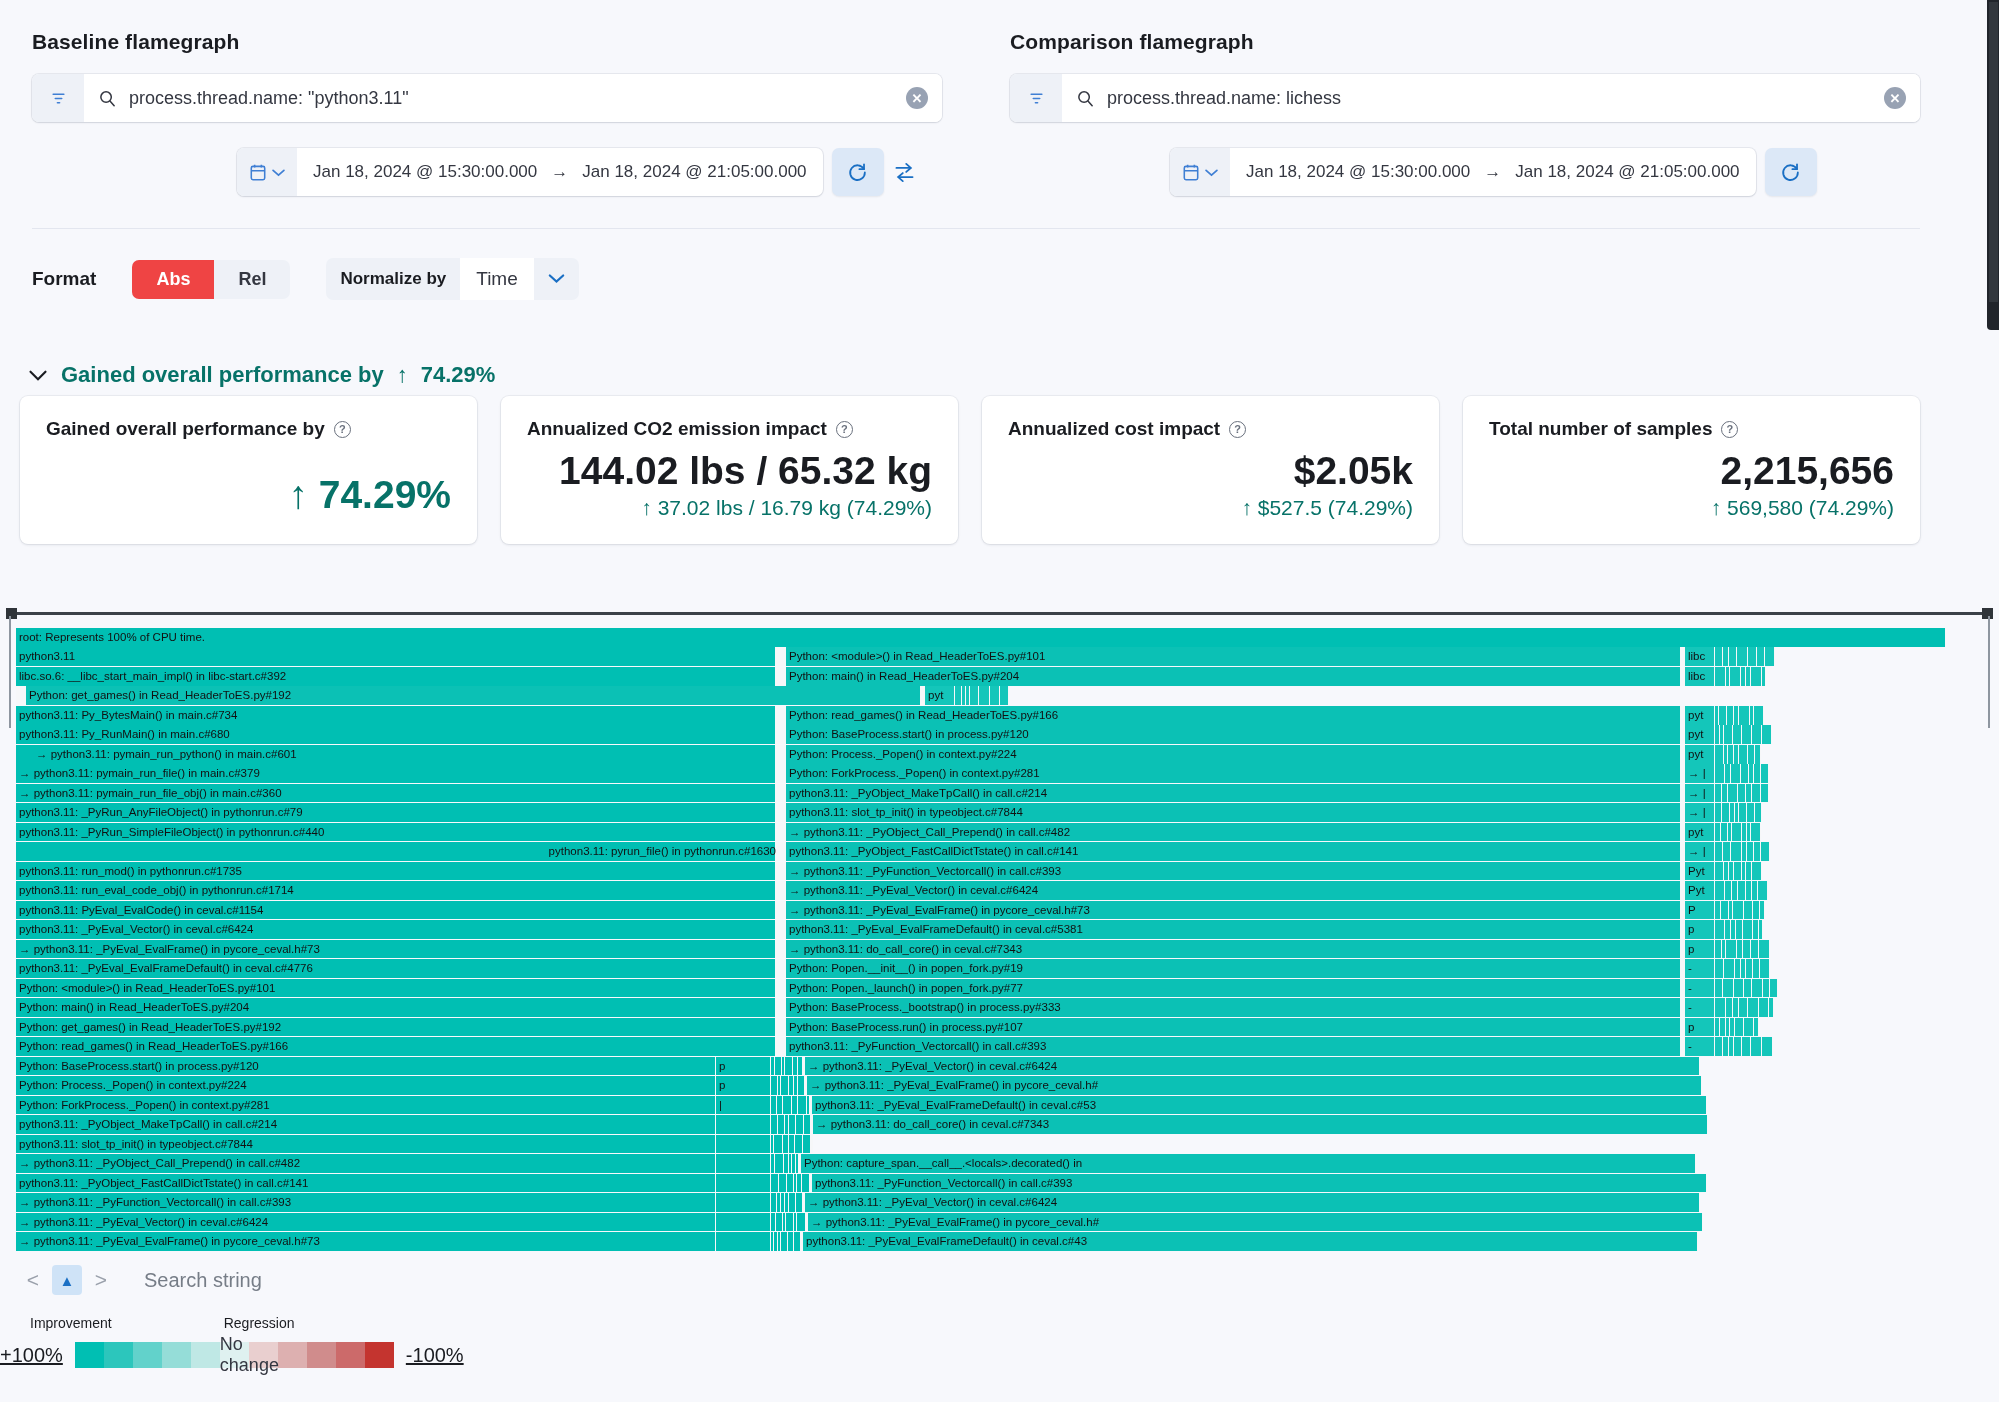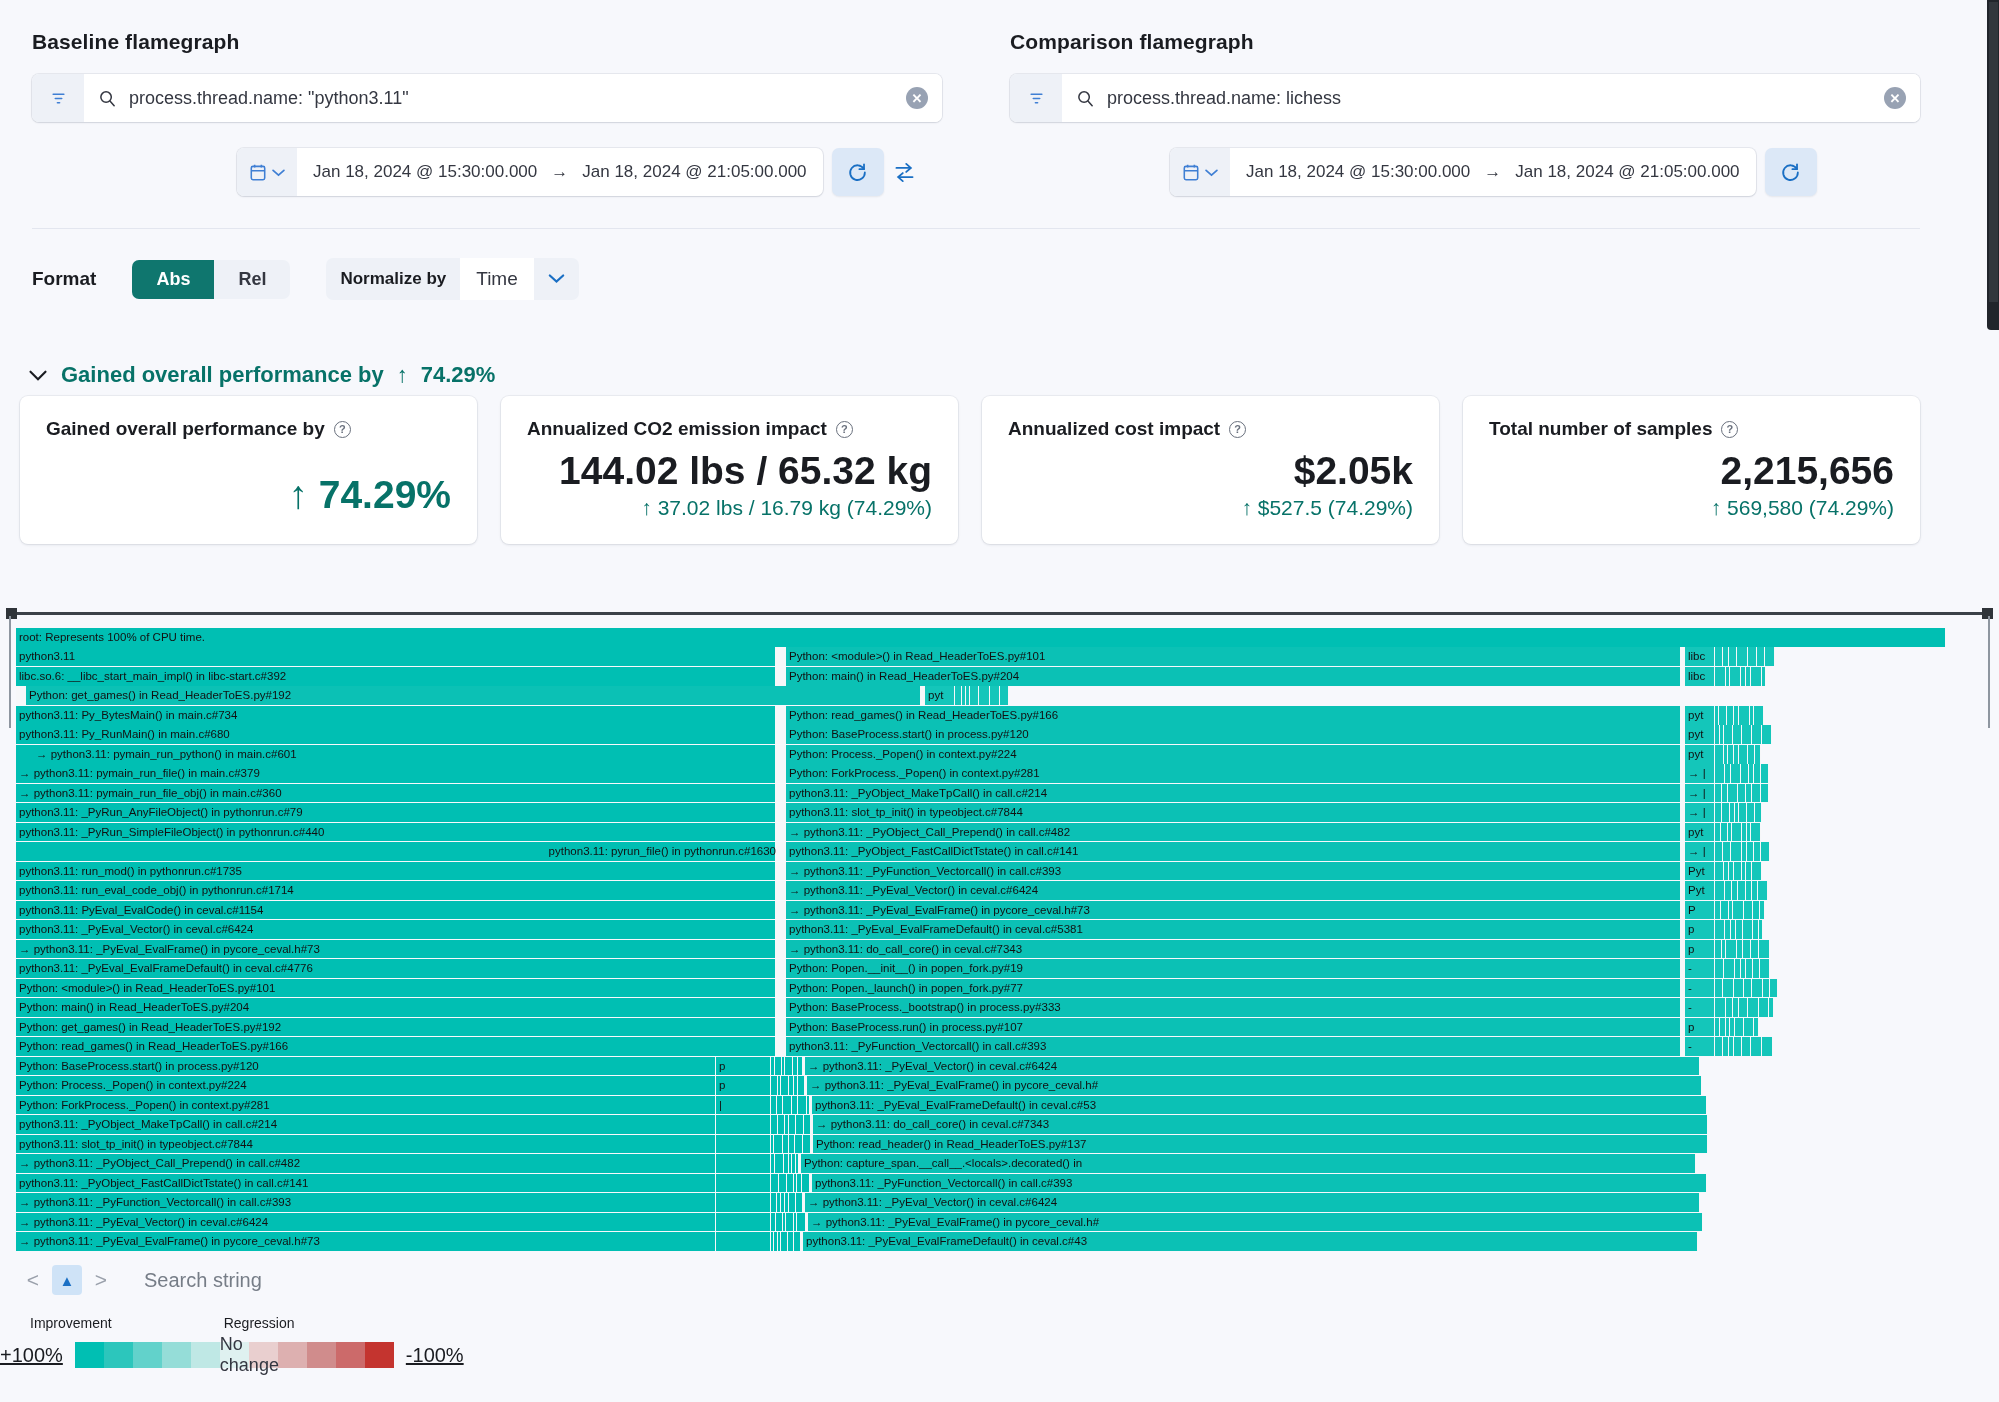--- a/index.html
+++ b/index.html
@@ -34,21 +34,21 @@
                  display:flex; align-items:center; justify-content:center; cursor:pointer;
                  box-shadow:0 1px 2px rgba(16,30,54,.08); }
   .swap-btn { width:42px; height:48px; display:flex; align-items:center; justify-content:center; cursor:pointer; }
 
   .hr { height:1px; background:#e3e6ef; }
 
   .formatrow { display:flex; align-items:center; gap:36px; }
   .fmt-label { font-size:19px; font-weight:700; }
   .seg { display:flex; background:#eef1f7; border-radius:7px; overflow:hidden; }
   .seg div { padding:9px 24px; font-size:18px; font-weight:700; cursor:pointer; color:#343741; }
-  .seg .on { background:#0f766e; color:#fff; }
+  .seg .on { background:#ef4444; color:#fff; }
   .norm { display:flex; align-items:center; background:#eef1f7; border-radius:7px; overflow:hidden; height:42px; }
   .norm .lab { padding:0 14px; font-size:17px; font-weight:700; color:#1a1c21; }
   .norm .val { background:#fff; height:100%; display:flex; align-items:center; padding:0 16px; font-size:19px; color:#343741; }
   .norm .chev { padding:0 14px; cursor:pointer; }
 
   .accordion { display:flex; align-items:center; gap:13px; cursor:pointer; }
   .acc-title { color:#077268; font-size:22px; font-weight:700; }
 
   .cards { display:flex; gap:24px; }
   .card { flex:1; background:#fff; border-radius:8px; padding:22px 26px 24px;
@@ -642,21 +642,20 @@
       <div class="frow">
         <div class="cell" style="width: 700px;">python3.11: slot_tp_init() in typeobject.c#7844</div>
         <div class="cell" style="width: 55px;"></div>
         <div class="cell" style="width: 3px;"></div>
         <div class="cell" style="width: 9px;"></div>
         <div class="cell" style="width: 6px;"></div>
         <div class="cell" style="width: 6px;"></div>
         <div class="cell" style="width: 8px;"></div>
         <div class="cell" style="width: 8px;"></div>
         <div class="gap" style="width: 2px;"></div>
-        <div class="cell l2" style="width: 895px;">Python: read_header() in Read_HeaderToES.py#137</div>
       </div>
       <div class="frow">
         <div class="cell" style="width: 700px;">→ python3.11: _PyObject_Call_Prepend() in call.c#482</div>
         <div class="cell" style="width: 55px;"></div>
         <div class="cell" style="width: 4px;"></div>
         <div class="cell" style="width: 9px;"></div>
         <div class="cell" style="width: 5px;"></div>
         <div class="cell" style="width: 3px;"></div>
         <div class="cell" style="width: 4px;"></div>
         <div class="cell" style="width: 3px;"></div>

